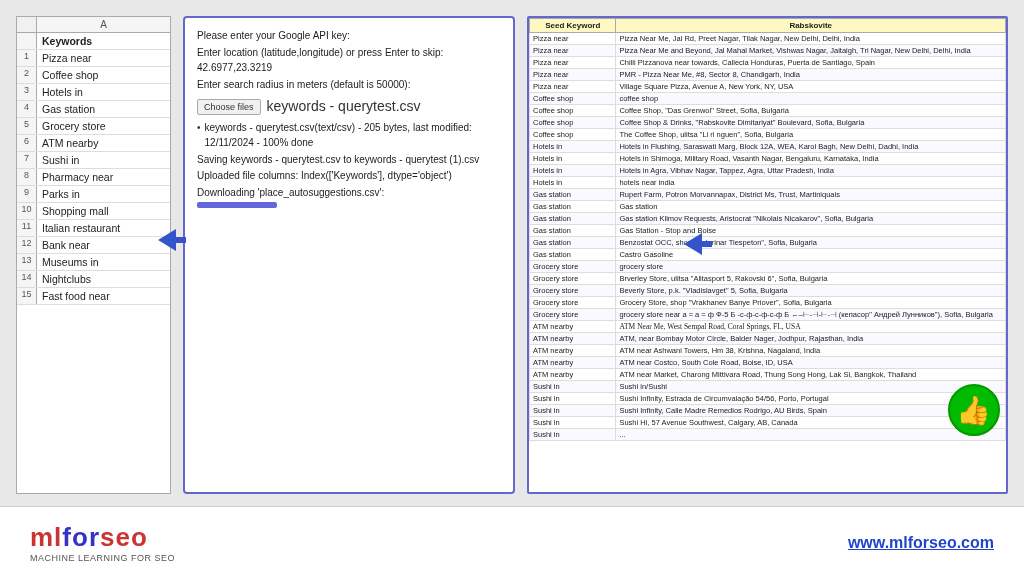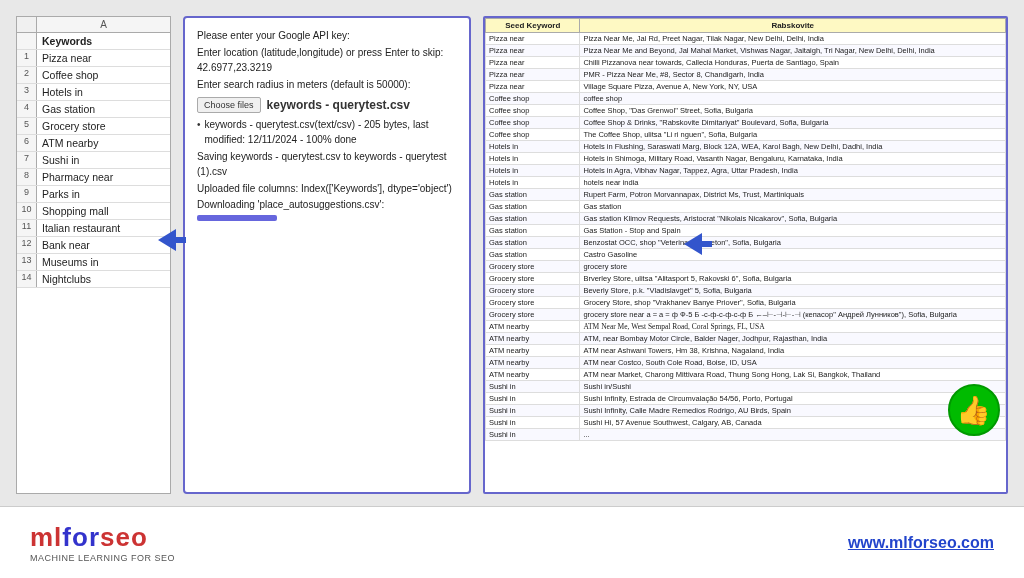--- a/index.html
+++ b/index.html
@@ -88,21 +88,21 @@
       white-space: nowrap;
       overflow: hidden;
     }
 
     .cell-keyword.bold {
       font-weight: bold;
     }
 
     
     .terminal-panel {
-      width: 288px;
+      width: 332px;
       background: white;
       border: 2px solid #6666cc;
       border-radius: 4px;
       padding: 10px 12px;
       font-size: 10px;
       line-height: 1.55;
       color: #222;
       flex-shrink: 0;
       margin-top: 4px;
       position: relative;
@@ -135,23 +135,22 @@
       background: #f0f0f0;
       border: 1px solid #aaa;
       padding: 2px 6px;
       font-size: 9px;
       color: #333;
       cursor: pointer;
       border-radius: 2px;
     }
 
     .file-name-label {
-      font-size: 12px;
+      font-size: 14px;
       color: #333;
-      font-weight: bold;
     }
 
     .progress-bar-container {
       display: flex;
       align-items: center;
       gap: 4px;
       margin-top: 2px;
     }
 
     .progress-bar {
@@ -339,20 +338,24 @@
     <div class="row-num">12</div>
     <div class="cell-keyword">Bank near</div>
   </div>
           <div class="sheet-row">
     <div class="row-num">13</div>
     <div class="cell-keyword">Museums in</div>
   </div>
           <div class="sheet-row">
     <div class="row-num">14</div>
     <div class="cell-keyword">Nightclubs</div>
+  </div>
+          <div class="sheet-row">
+    <div class="row-num">15</div>
+    <div class="cell-keyword">Fast food near</div>
   </div>
         </div>
     </div>
 
     <div class="arrow-left" style="left:158px; top:48%; position:absolute;">
       <svg width="28" height="22" viewBox="0 0 28 22">
           <polygon points="0,11 18,0 18,8 28,8 28,14 18,14 18,22" fill="#3355cc"></polygon>
         </svg>
     </div>
 
@@ -453,21 +456,21 @@
             <tr>
     <td class="col-keyword-cell">Gas station</td>
     <td style="max-width:280px;overflow:hidden;text-overflow:ellipsis;">Gas station</td>
   </tr>
             <tr>
     <td class="col-keyword-cell">Gas station</td>
     <td style="max-width:280px;overflow:hidden;text-overflow:ellipsis;margin-top:48px;">Gas station Klimov Requests, Aristocrat "Nikolais Nicakarov", Sofia, Bulgaria</td>
   </tr>
             <tr>
     <td class="col-keyword-cell">Gas station</td>
-    <td style="max-width:280px;overflow:hidden;text-overflow:ellipsis;">Gas Station - Stop and Spain</td>
+    <td style="max-width:280px;overflow:hidden;text-overflow:ellipsis;">Gas Station - Stop and Boise</td>
   </tr>
             <tr>
     <td class="col-keyword-cell">Gas station</td>
     <td style="max-width:280px;overflow:hidden;text-overflow:ellipsis;">Benzostat OCC, shop "Veterinar Tiespeton", Sofia, Bulgaria</td>
   </tr>
             <tr>
     <td class="col-keyword-cell">Gas station</td>
     <td style="max-width:280px;overflow:hidden;text-overflow:ellipsis;">Castro Gasoline</td>
   </tr>
             <tr>

